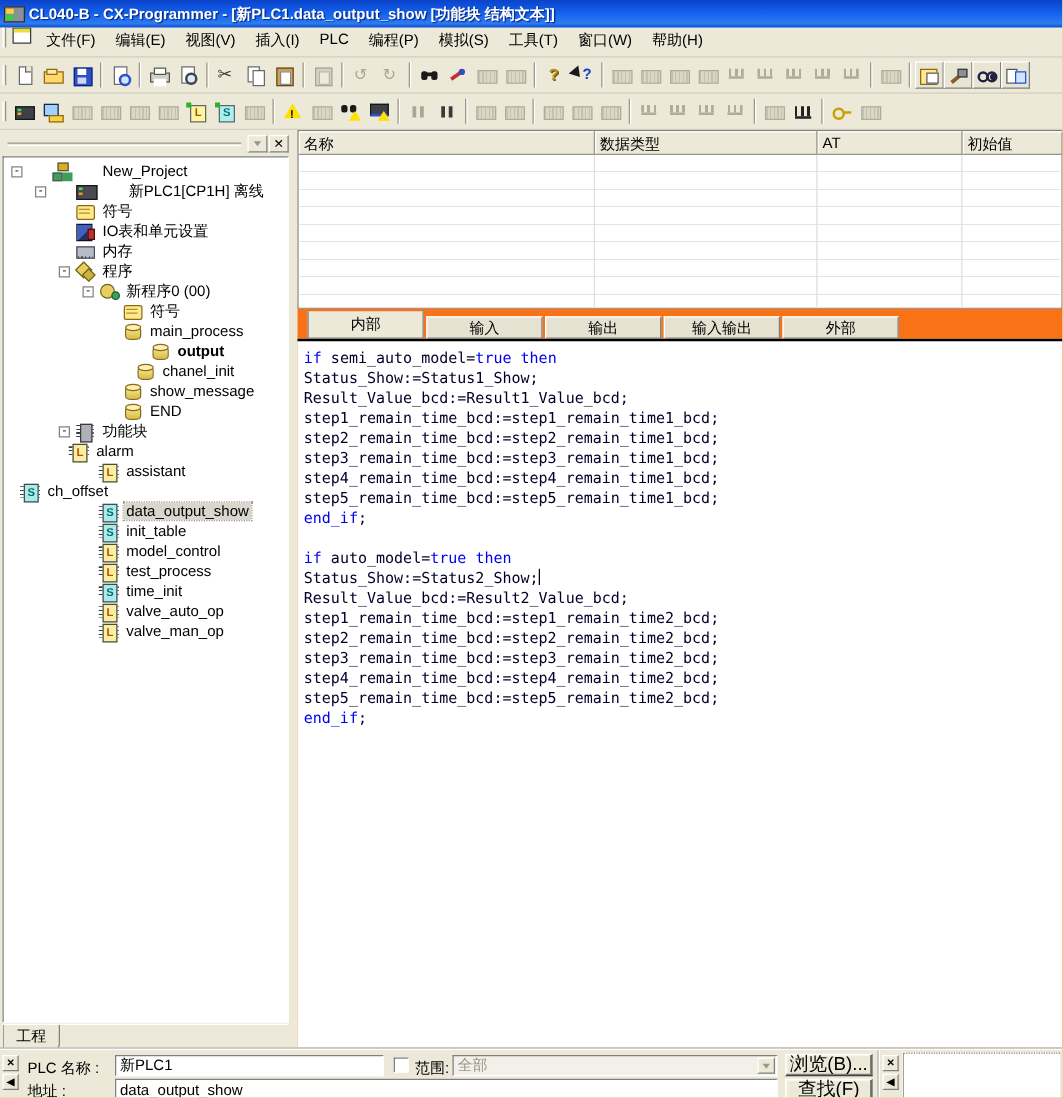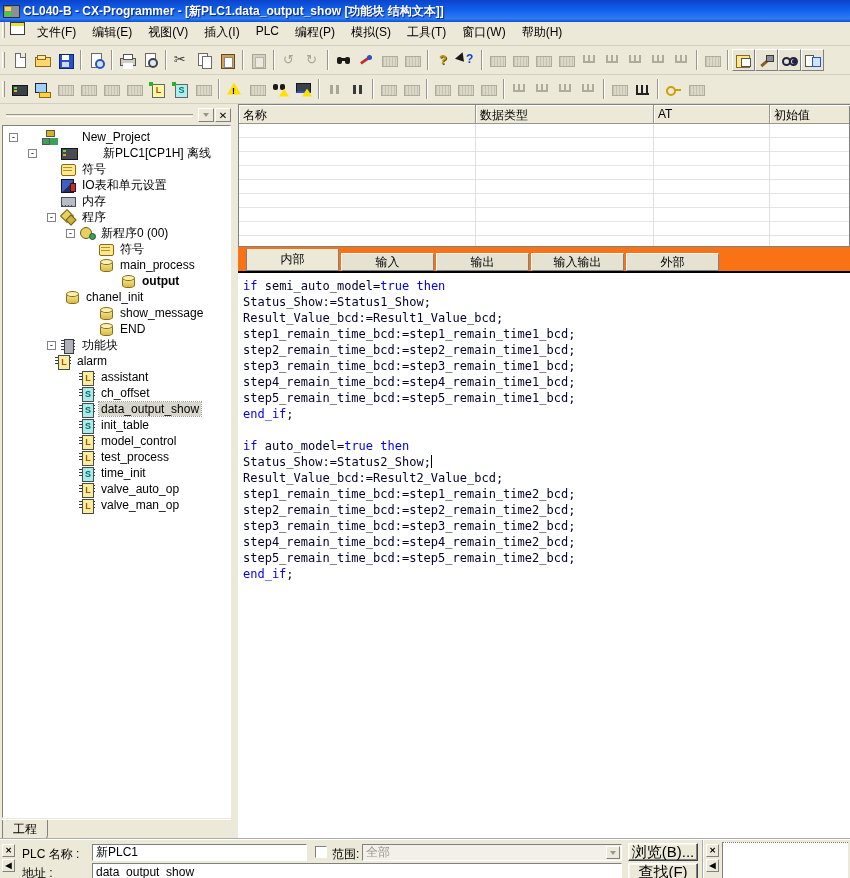--- a/index.html
+++ b/index.html
@@ -483,21 +483,21 @@
           <div class="trow" style="padding-left: 82px;">
             <span class="noexp"></span>
             <span class="ti ti-section"></span>
             <span class="lbl">main_process</span>
           </div>
           <div class="trow" style="padding-left: 104px; font-weight: bold;">
             <span class="noexp"></span>
             <span class="ti ti-section"></span>
             <span class="lbl">output</span>
           </div>
-          <div class="trow" style="padding-left: 48px;">
+          <div class="trow" style="padding-left: 92px;">
             <span class="noexp"></span>
             <span class="ti ti-section"></span>
             <span class="lbl">chanel_init</span>
           </div>
           <div class="trow" style="padding-left: 82px;">
             <span class="noexp"></span>
             <span class="ti ti-section"></span>
             <span class="lbl">show_message</span>
           </div>
           <div class="trow" style="padding-left: 82px;">
@@ -513,21 +513,21 @@
           <div class="trow" style="padding-left: 39px;">
             <span class="noexp"></span>
             <span class="ti ti-fbl"></span>
             <span class="lbl">alarm</span>
           </div>
           <div class="trow" style="padding-left: 63px;">
             <span class="noexp"></span>
             <span class="ti ti-fbl"></span>
             <span class="lbl">assistant</span>
           </div>
-          <div class="trow" style="padding-left: 63px;">
+          <div class="trow" style="">
             <span class="noexp"></span>
             <span class="ti ti-fbs"></span>
             <span class="lbl">ch_offset</span>
           </div>
           <div class="trow sel" style="padding-left: 63px;">
             <span class="noexp"></span>
             <span class="ti ti-fbs"></span>
             <span class="lbl">data_output_show</span>
           </div>
           <div class="trow" style="padding-left: 63px;">

